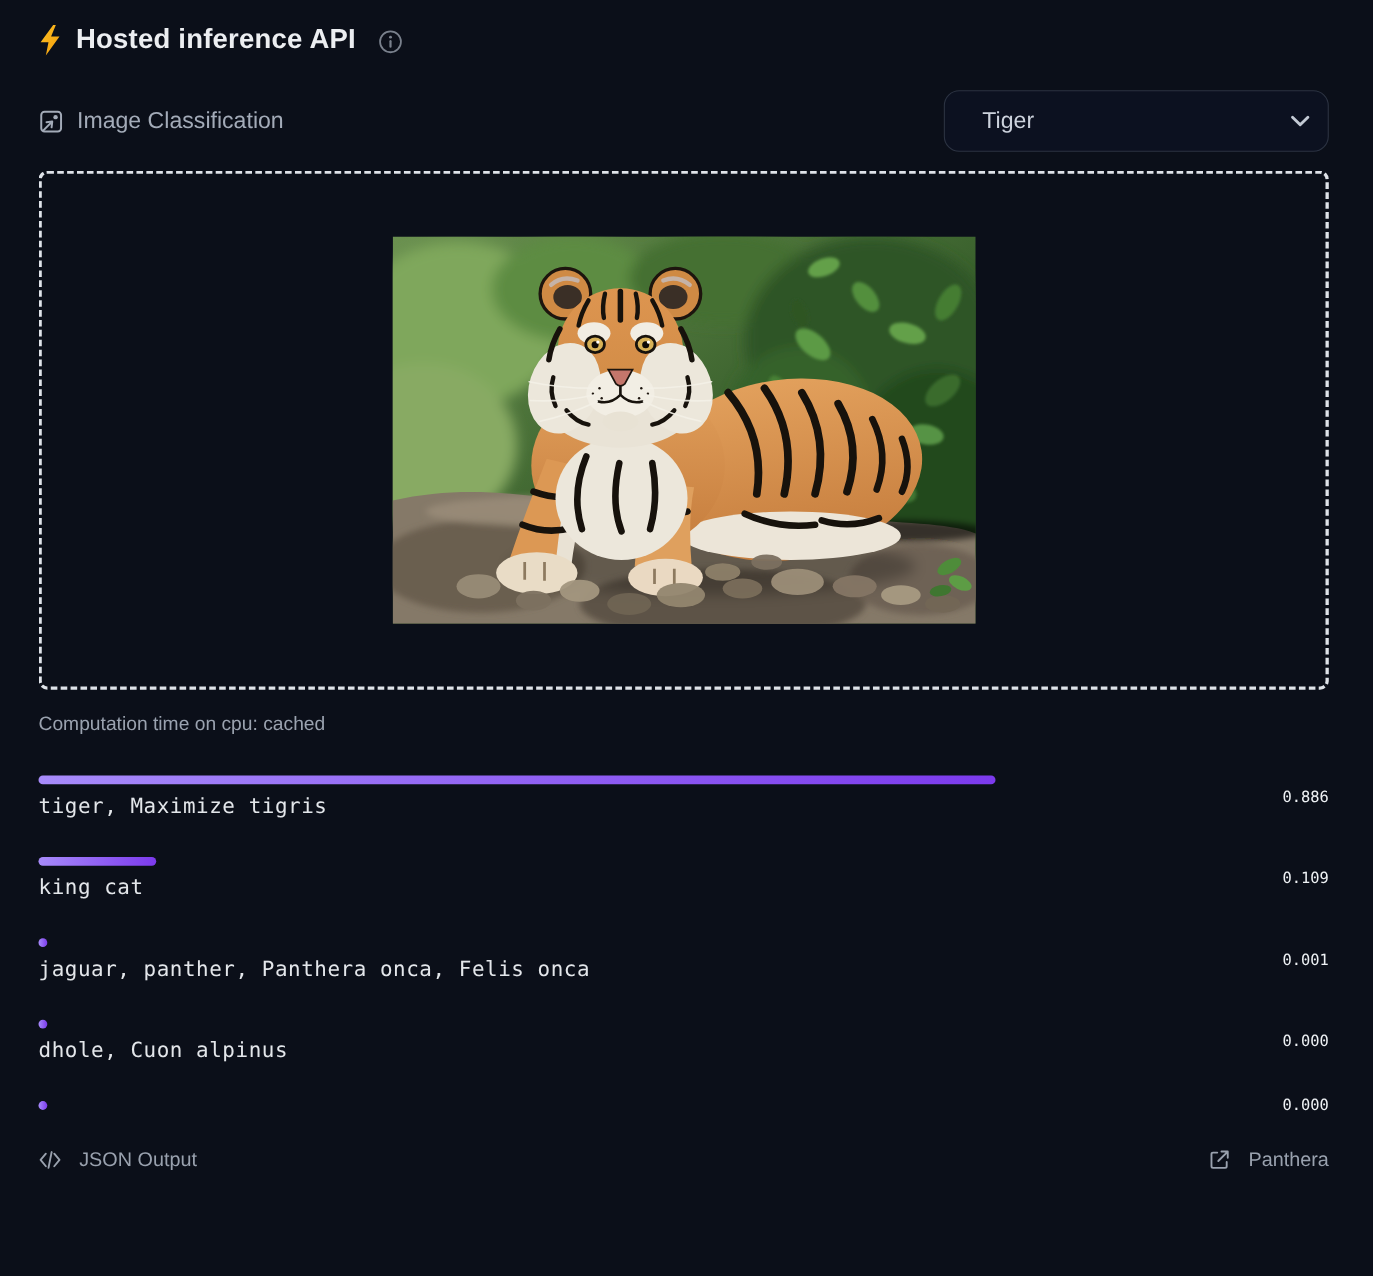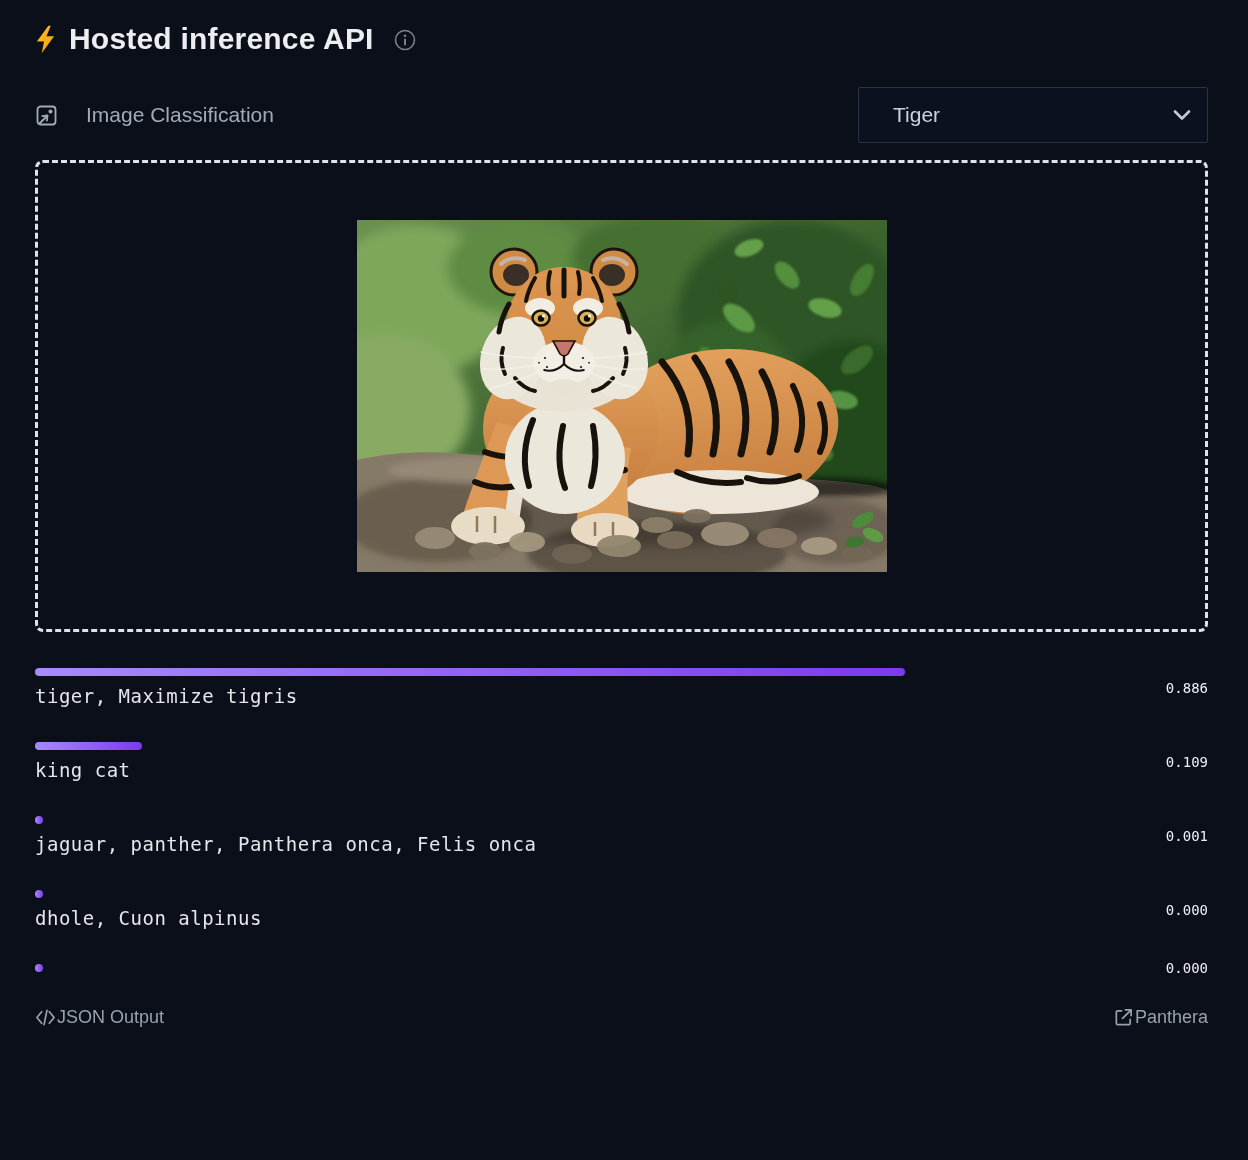--- a/index.html
+++ b/index.html
@@ -7,31 +7,31 @@
   body {
     background:#0b0f19;
     font-family:"Liberation Sans", sans-serif;
     color:#e5e7eb;
     overflow:hidden;
   }
   .widget { padding:22px 40px 0 35px; height:100%; }
 
   
   .hdr { display:flex; align-items:center; gap:13px; }
-  .hdr h1 { font-size:30px; font-weight:bold; color:#eceef1; letter-spacing:.2px; }
+  .hdr h1 { font-size:25px; font-weight:bold; color:#eceef1; letter-spacing:.2px; }
   .bolt { width:21px; height:29px; flex:0 0 auto; }
   .info { width:22px; height:22px; margin-left:7px; margin-top:2px; cursor:pointer; }
 
   
   .task-row { margin-top:31px; display:flex; align-items:center; justify-content:space-between; }
-  .task-left { display:flex; align-items:center; gap:28px; color:#a3abb8; }
+  .task-left { display:flex; align-items:center; gap:12px; color:#a3abb8; }
   .task-left .label { font-size:21px; }
   .task-icon { width:23px; height:23px; }
   .select {
-    width:350px; height:56px; border:1px solid #2c3342; border-radius:2px;
+    width:350px; height:56px; border:1px solid #2c3342; border-radius:14px;
     background:#0c1120; display:flex; align-items:center; cursor:pointer;
     padding:0 12px 0 34px;
   }
   .select .value { font-size:21px; color:#ccd2dc; }
   .select .chev { margin-left:auto; width:26px; height:26px; }
 
   
   .dropzone {
     margin-top:17px; height:472px; border:3px dashed #dfe3e9; border-radius:8px;
     display:flex; align-items:center; justify-content:center; cursor:pointer;
@@ -53,21 +53,21 @@
     margin-top:9px; font-family:"DejaVu Sans Mono", monospace;
     font-size:19px; color:#e3e6ea; letter-spacing:.5px;
   }
   .row .score {
     position:absolute; right:0; top:50%; transform:translateY(-50%);
     font-family:"DejaVu Sans Mono", monospace; font-size:14px; color:#eef1f4;
   }
 
   
   .footer { margin-top:30px; display:flex; align-items:center; justify-content:space-between; }
-  .f-btn { display:flex; align-items:flex-end; gap:1px; color:#99a1ae; font-size:18px; cursor:pointer; }
+  .f-btn { display:flex; align-items:flex-end; gap:16px; color:#99a1ae; font-size:18px; cursor:pointer; }
   .f-btn svg { width:21px; height:21px; }
 </style>
 </head>
 <body>
 
 <div class="widget">
 
   <div class="hdr">
     <svg class="bolt" viewBox="0 0 22 29">
       <defs>
@@ -287,20 +287,21 @@
       </g>
 
       <g>
         <ellipse cx="506" cy="300" rx="12" ry="6" fill="#4e8c3a" transform="rotate(-30 506 300)"></ellipse>
         <ellipse cx="516" cy="315" rx="11" ry="6" fill="#5d9c45" transform="rotate(25 516 315)"></ellipse>
         <ellipse cx="498" cy="322" rx="10" ry="5" fill="#3f7630" transform="rotate(-10 498 322)"></ellipse>
       </g>
     </svg>
   </div>
 
+  <div class="status">Computation time on cpu: cached</div>
 
   <div class="results">
     <div class="row">
       <div class="bar-track">
         <div class="bar-fill" style="width: 88.6%;"></div>
       </div>
       <div class="lbl">tiger, Maximize tigris</div>
       <div class="score">0.886</div>
     </div>
     <div class="row">

